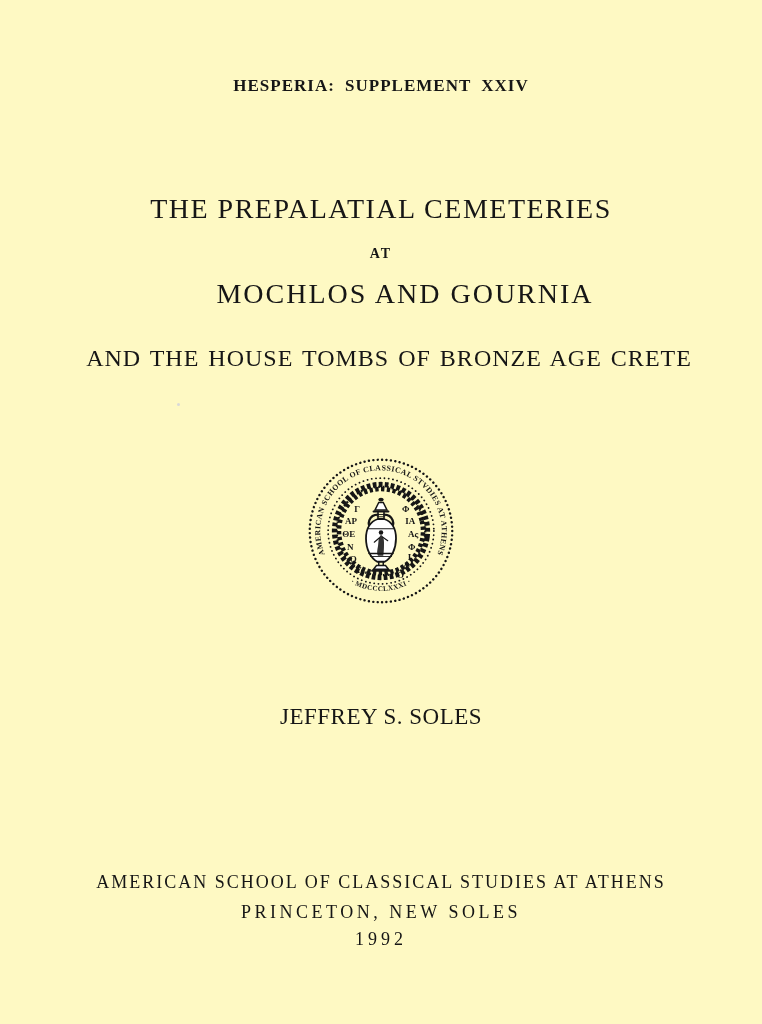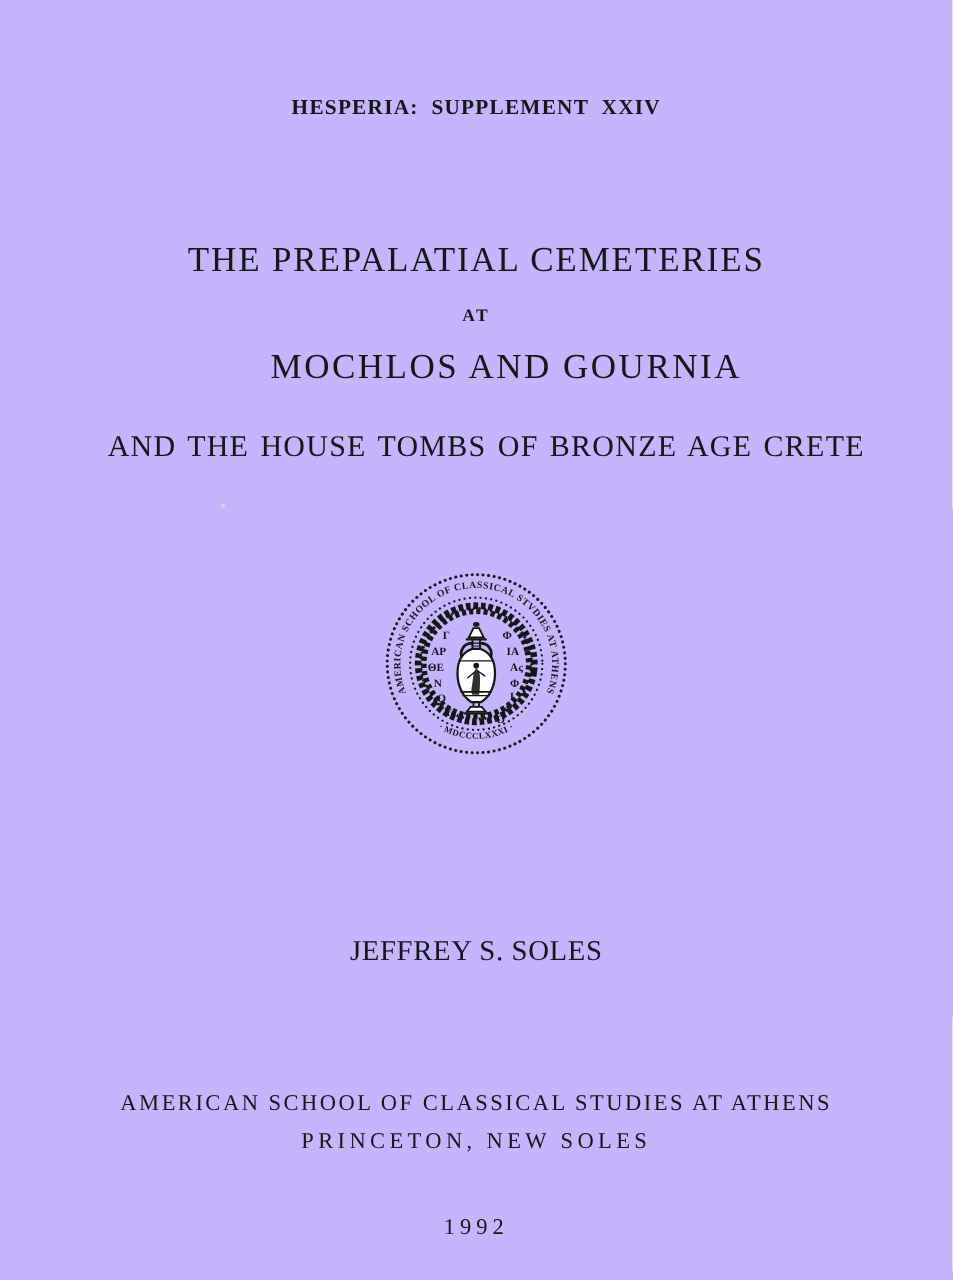--- a/index.html
+++ b/index.html
@@ -1,35 +1,35 @@
 <!DOCTYPE html>
 <html><head>
 <meta charset="utf-8">
 <style>
   html,body{margin:0;padding:0;background:#ffffff;}
   .page{
     position:relative;
     width:762px;height:1024px;
     margin:0 auto;
-    background:#c4b5fd;
+    background:#fef9c3;
     color:#161616;
     font-family:"Liberation Serif","DejaVu Serif",serif;
     overflow:hidden;
   }
   .line{position:absolute;left:0;right:0;text-align:center;white-space:nowrap;line-height:1.15;}
   .series{top:76px;font-size:17px;font-weight:bold;letter-spacing:1px;word-spacing:5px;}
   .title{top:193px;font-size:28px;font-weight:normal;letter-spacing:1.5px;}
   .connector{top:246px;font-size:14px;font-weight:bold;letter-spacing:2px;}
   .title2{top:278px;letter-spacing:2px;padding-left:48px;}
   .subtitle{top:345px;font-size:24px;letter-spacing:1px;word-spacing:2px;padding-left:16px;}
   .by{top:679px;font-size:13px;font-weight:bold;letter-spacing:2px;}
-  .author{top:704px;font-size:23px;letter-spacing:0.5px;margin-top:44px;}
+  .author{top:704px;font-size:23px;letter-spacing:0.5px;}
   .publisher{top:872px;font-size:18px;letter-spacing:2px;text-align:center;}
   .place{top:902px;font-size:18px;letter-spacing:3.5px;}
-  .year{top:929px;font-size:18px;letter-spacing:4px;margin-top:42px;}
+  .year{top:929px;font-size:18px;letter-spacing:4px;}
   .seal-wrap{position:absolute;top:456px;left:306px;width:150px;height:150px;}
   .seal-wrap svg{display:block;width:150px;height:150px;font-family:"Liberation Serif","DejaVu Serif",serif;}
   .speck{position:absolute;left:177px;top:403px;width:3px;height:3px;background:#d9d9d9;border-radius:50%;}
 </style>
 </head>
 <body>
 
 <div class="page">
 
   <div class="line series">HESPERIA: SUPPLEMENT XXIV</div>

